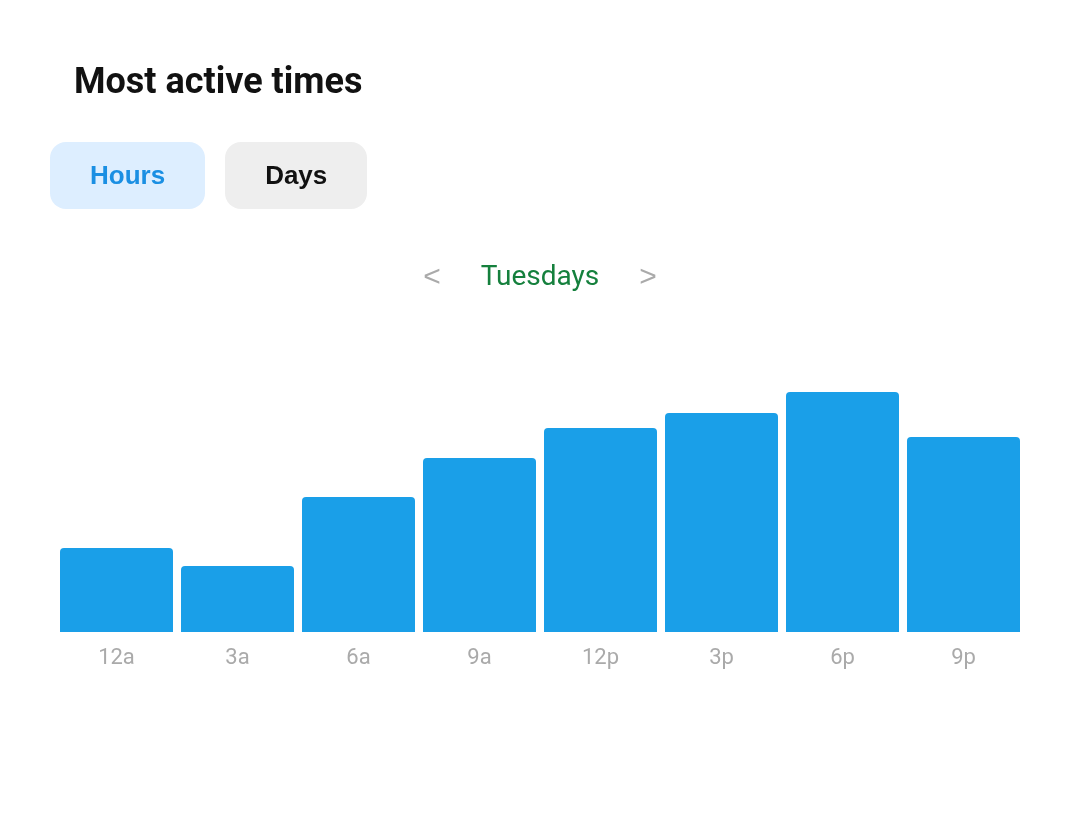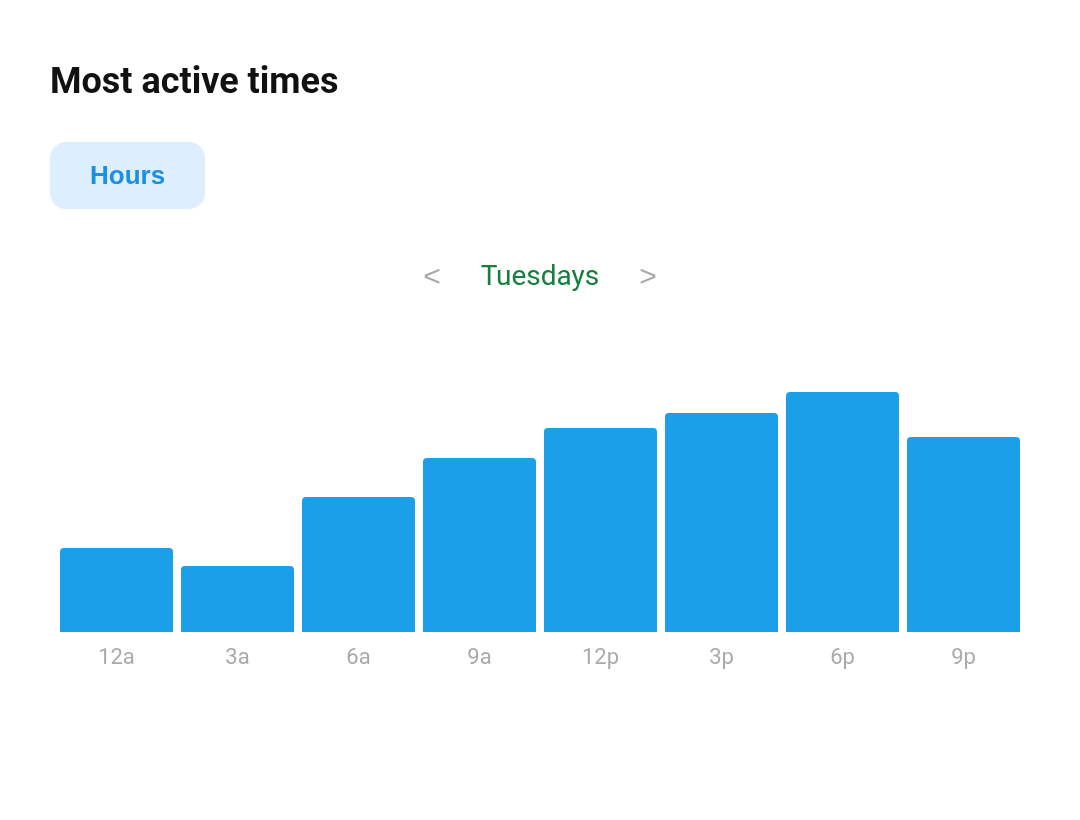--- a/index.html
+++ b/index.html
@@ -22,20 +22,21 @@
     .container {
       padding: 60px 50px;
       width: 100%;
     }
 
     .title {
       font-size: 36px;
       font-weight: 700;
       color: #111111;
       margin-bottom: 40px;
+      margin-left: 24px;
     }
 
     .toggle-row {
       display: flex;
       gap: 20px;
       margin-bottom: 50px;
     }
 
     .toggle-btn {
       padding: 18px 40px;
@@ -121,20 +122,21 @@
     }
   </style>
 </head>
 <body>
 
 <div class="container">
   <h1 class="title">Most active times</h1>
 
   <div class="toggle-row">
     <button class="toggle-btn active">Hours</button>
+    <button class="toggle-btn inactive">Days</button>
   </div>
 
   <div class="nav-row">
     <button class="nav-arrow">&lt;</button>
     <span class="nav-label">Tuesdays</span>
     <button class="nav-arrow">&gt;</button>
   </div>
 
   <div class="chart-area">
     <div class="bars-container" id="bars-container">

